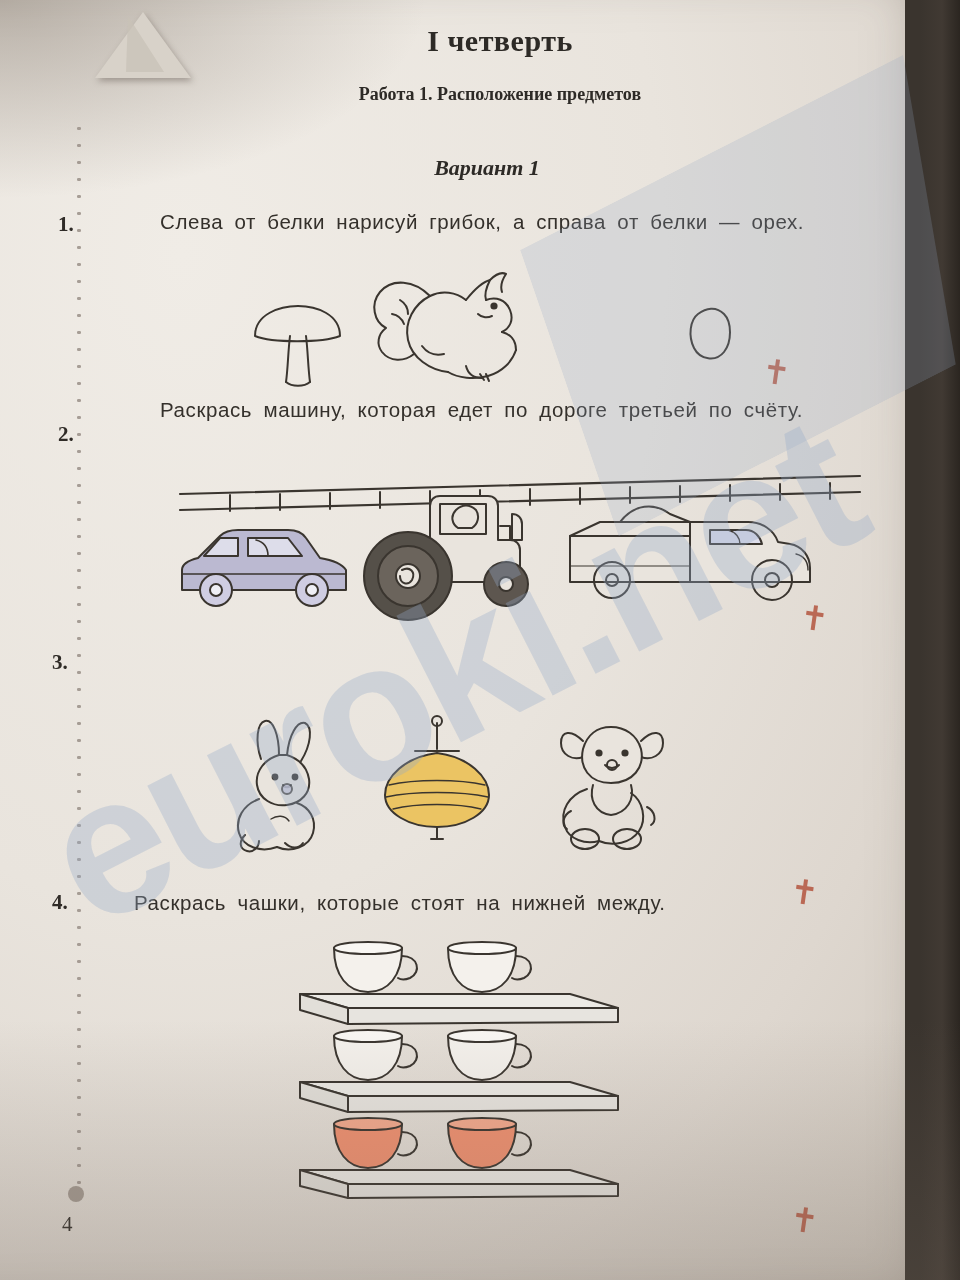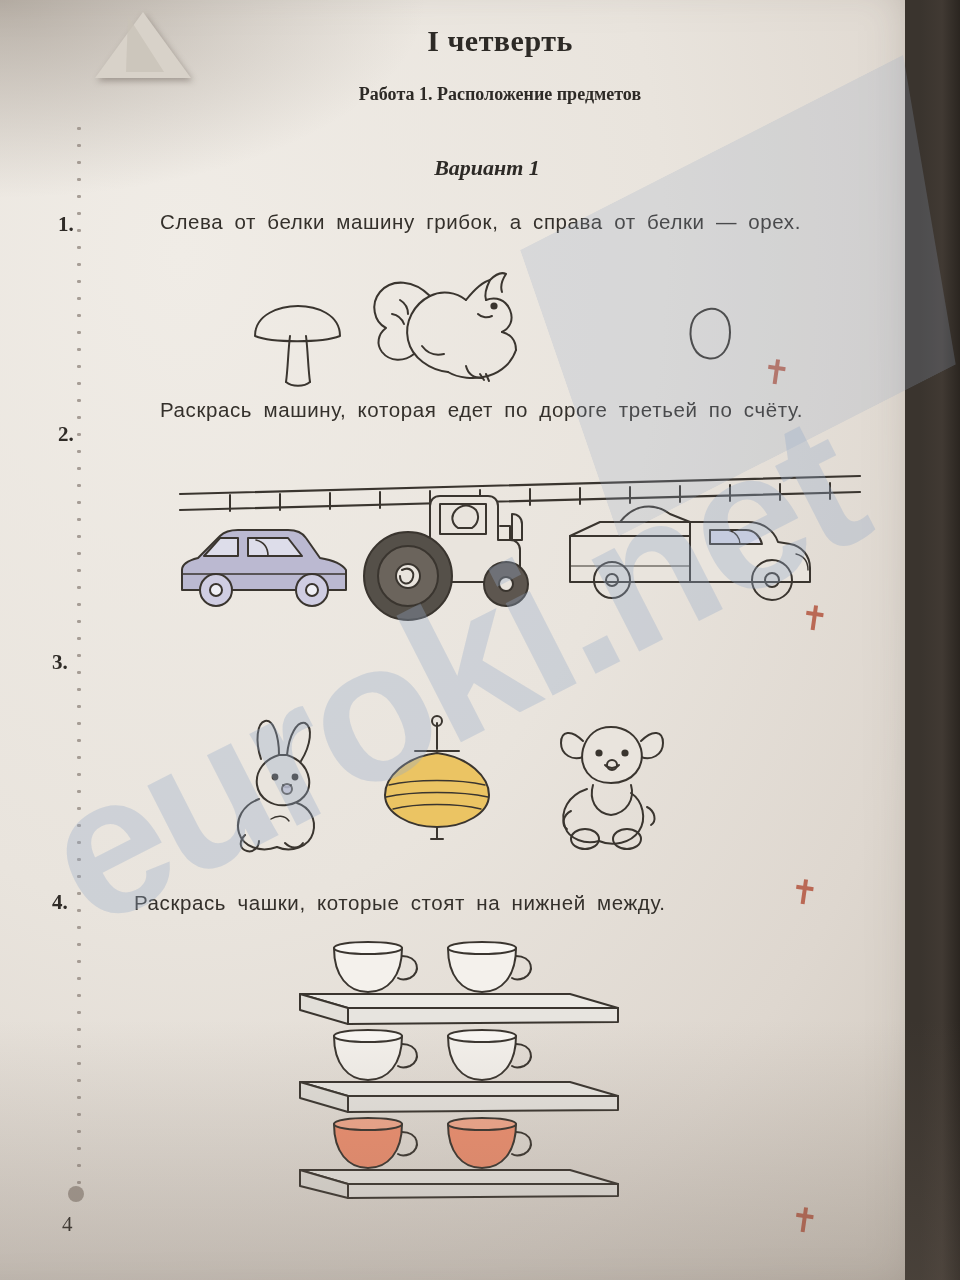--- a/index.html
+++ b/index.html
@@ -198,21 +198,21 @@
   <div class="fold2"></div>
 
   <div class="dots"></div>
   <div class="dot-end"></div>
 
   <div class="title" id="t1">I четверть</div>
   <div class="title" id="t2">Работа 1. Расположение предметов</div>
   <div class="title" id="t3">Вариант  1</div>
 
   <div class="num" style="left:58px; top:212px;">1.</div>
-  <div class="qtext" style="left:160px; top:207px; width:740px;">Слева от белки машину грибок, а справа от белки — орех.</div>
+  <div class="qtext" style="left:160px; top:207px; width:740px;">Слева от белки нарисуй грибок, а справа от белки — орех.</div>
 
   <svg class="fig" style="left:230px; top:270px;" width="560" height="130" viewBox="0 0 560 130">
     <g fill="none" stroke="#3a352f" stroke-width="2" stroke-linecap="round" stroke-linejoin="round">
 
       <path d="M25 66 C25 44, 50 36, 68 36 C86 36, 110 44, 110 66 C92 73, 42 73, 25 66 Z"></path>
       <path d="M60 66 C58 82, 58 98, 56 112 M76 66 C78 82, 78 98, 80 112"></path>
       <path d="M56 112 C62 117, 74 117, 80 112"></path>
 
       <g transform="translate(140,0)">
         <path d="M78 102 C60 100, 42 88, 38 70 C34 52, 44 34, 60 26 C72 20, 86 22, 96 30"></path>

